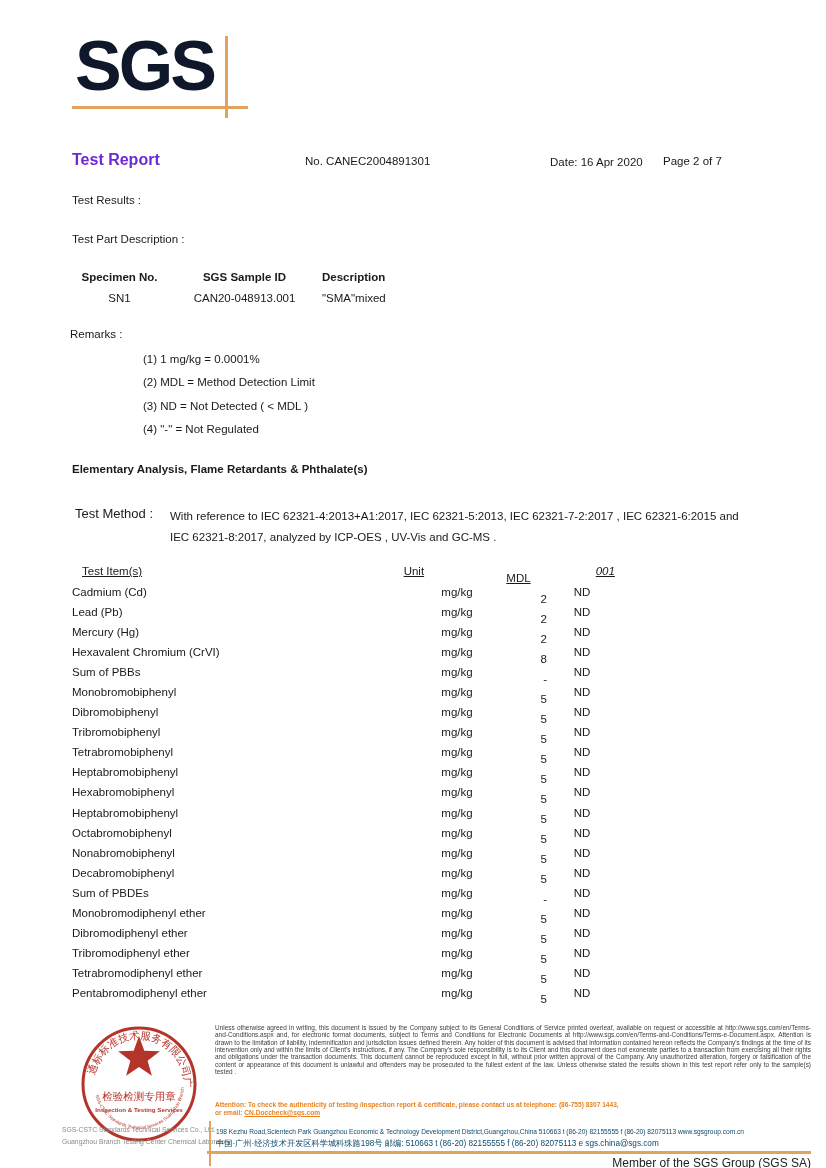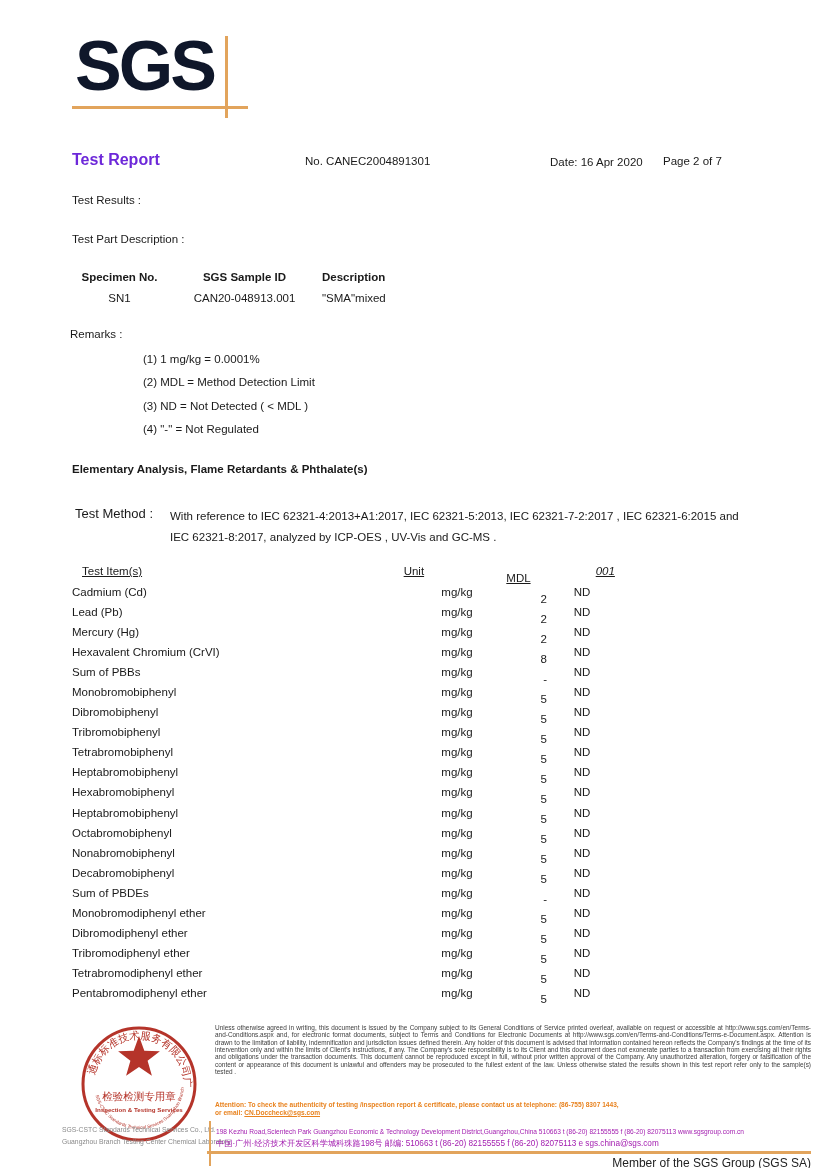--- a/index.html
+++ b/index.html
@@ -51,21 +51,21 @@
   .thead span { text-decoration:underline; }
   .thead .c-val span { font-style:italic; }
 
   
   .stamp { position:absolute; left:64px; top:1020px; width:150px; height:134px; }
   .company-lines { position:absolute; left:62px; top:1124px; width:150px; font-size:6.8px; line-height:12px; color:#8a8a8a; white-space:nowrap; }
   .fine-print { position:absolute; left:215px; top:1024px; width:596px; font-size:6.45px; line-height:7.35px; color:#3c3c3c; text-align:justify; }
   .attention { position:absolute; left:215px; top:1101px; width:596px; font-size:6.6px; line-height:7.6px; font-weight:700; color:#e8821e; }
   .attention .underline { text-decoration:underline; }
   .addr-divider { position:absolute; left:209px; top:1121px; width:2px; height:45px; background:#e2a45c; }
-  .addr-block { position:absolute; left:216px; top:1126px; width:596px; color:#a21caf; }
+  .addr-block { position:absolute; left:216px; top:1126px; width:596px; color:#0c4a6e; }
   .addr-line1 { font-size:6.6px; line-height:11px; white-space:nowrap; }
   .addr-line2 { font-size:8.2px; line-height:13px; white-space:nowrap; }
   .footer-hline { position:absolute; left:207px; top:1151px; width:604px; height:3px; background:#e2a45c; }
   .member-line { position:absolute; left:500px; top:1156px; width:311px; font-size:12px; text-align:right; color:#222; }
 </style>
 </head>
 <body>
 
 <div class="page">
 

